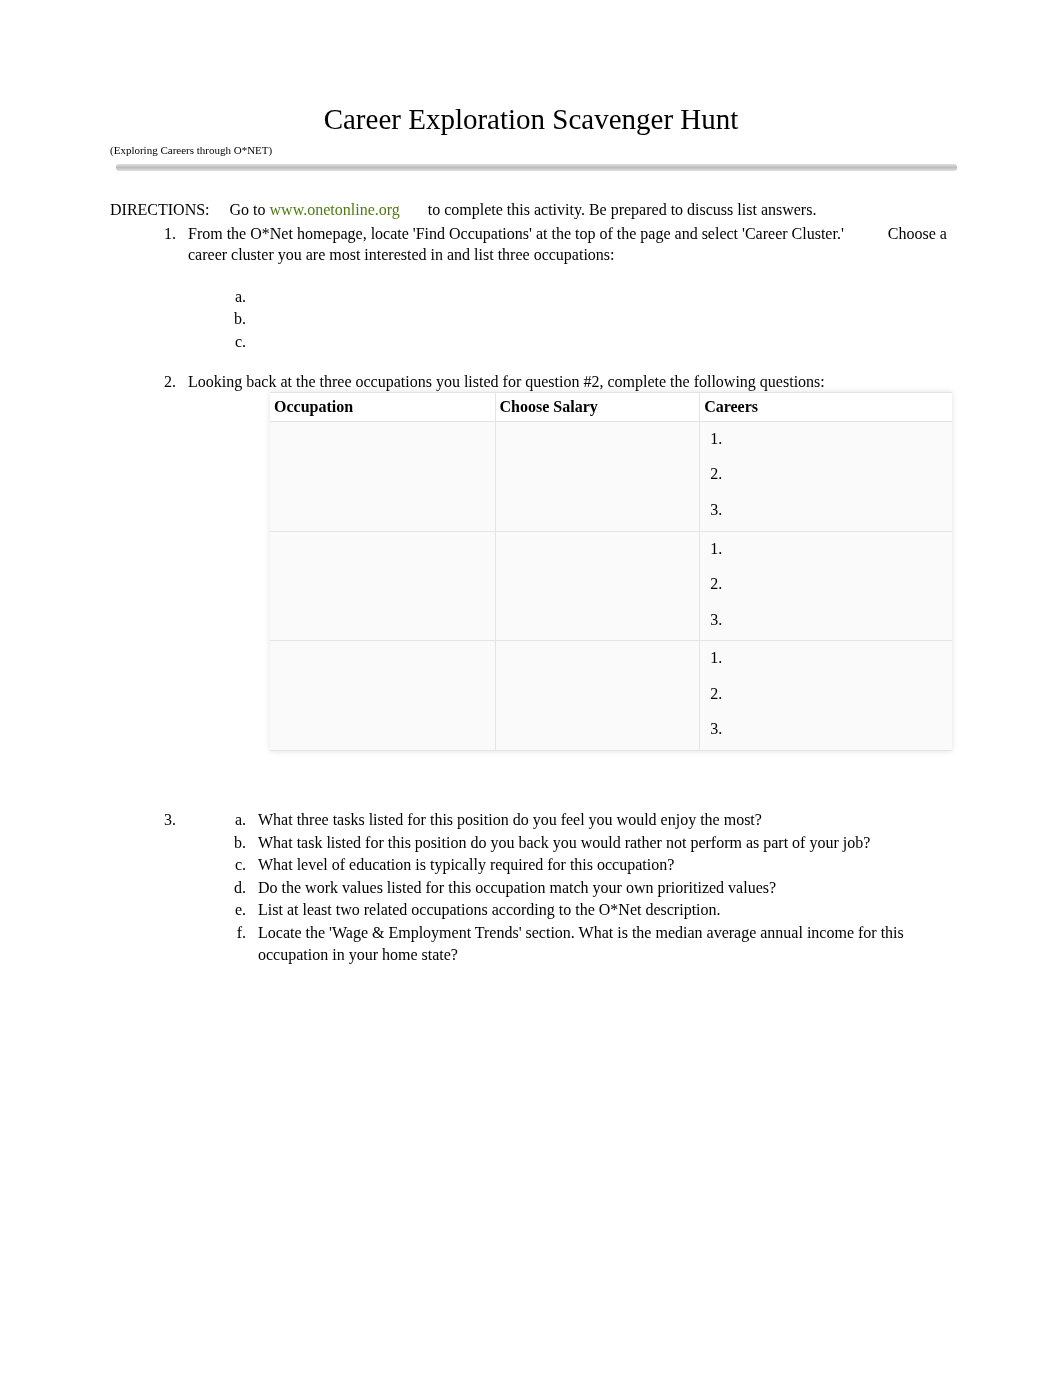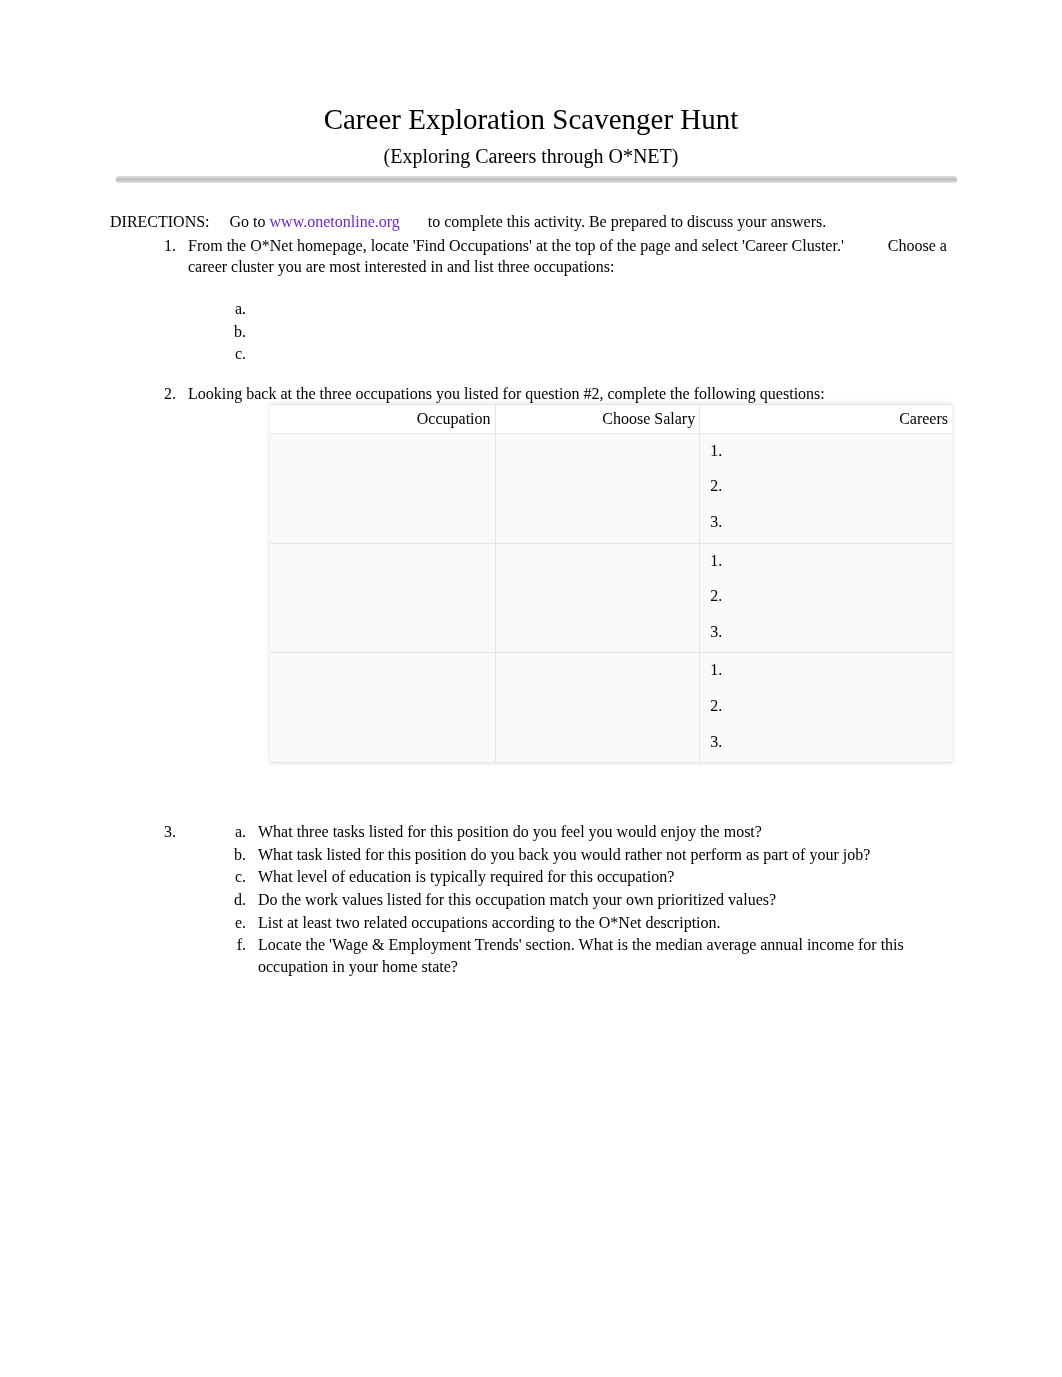--- a/index.html
+++ b/index.html
@@ -17,37 +17,36 @@
       font-size: 16px;
       line-height: 1.35;
     }
     .title {
       text-align: center;
       margin-bottom: 4px;
       font-size: 29px;
       font-weight: normal;
     }
     .subtitle {
-      text-align: center;
-      font-size: 20px;
+      font-size: 11px;
       margin-bottom: 6px;
     }
     .divider {
       height: 7px;
       background: linear-gradient(to bottom, #e0e0e0, #bdbdbd, #e0e0e0);
       border-radius: 3px;
       margin-bottom: 28px;
       margin-left: 6px;
       margin-right: -5px;
     }
     .directions {
       margin-bottom: 2px;
     }
     .link {
-      color: #6d28d9;
+      color: #4d7c0f;
       text-decoration: none;
     }
     .ol-main {
       list-style-type: decimal;
       padding-left: 70px;
       margin-top: 2px;
     }
     .ol-main > li {
       padding-left: 8px;
       margin-bottom: 18px;
@@ -65,22 +64,22 @@
       padding-left: 30px;
       padding-right: 0;
       margin-bottom: 18px;
     }
     table {
       border-collapse: collapse;
       width: 100%;
       box-shadow: 0 0 6px rgba(0,0,0,0.12);
     }
     th {
-      font-weight: normal;
-      text-align: right;
+      font-weight: bold;
+      text-align: left;
       padding: 3px 4px;
       background: #ffffff;
     }
     td {
       vertical-align: top;
       padding: 6px 10px;
       background: #fafafa;
     }
     tr.sep td, tr.sep th {
       border-bottom: 1px solid #e4e4e4;
@@ -99,21 +98,21 @@
 <body>
 
 <h1 class="title">Career Exploration Scavenger Hunt</h1>
 <div class="subtitle">(Exploring Careers through O*NET)</div>
 <div class="divider"></div>
 
 <p class="directions">
   <span>DIRECTIONS:</span>
   &nbsp;&nbsp;&nbsp;&nbsp;<span>Go to </span>
   <a href="#" class="link">www.onetonline.org</a>
-  &nbsp;&nbsp;&nbsp;&nbsp;&nbsp;<span> to complete this activity. Be prepared to discuss your answers.</span>
+  &nbsp;&nbsp;&nbsp;&nbsp;&nbsp;<span> to complete this activity. Be prepared to discuss list answers.</span>
 </p>
 
 <ol class="ol-main">
 
   <li>
     <span>From the O*Net homepage, locate 'Find Occupations' at the top of the page and select 'Career Cluster.'</span>
     &nbsp;&nbsp;&nbsp;&nbsp;&nbsp;&nbsp;&nbsp;&nbsp;&nbsp;
     <span>Choose a career cluster you are most interested in and list three occupations:</span>
     <ol class="ol-sub-alpha">
       <li></li>

